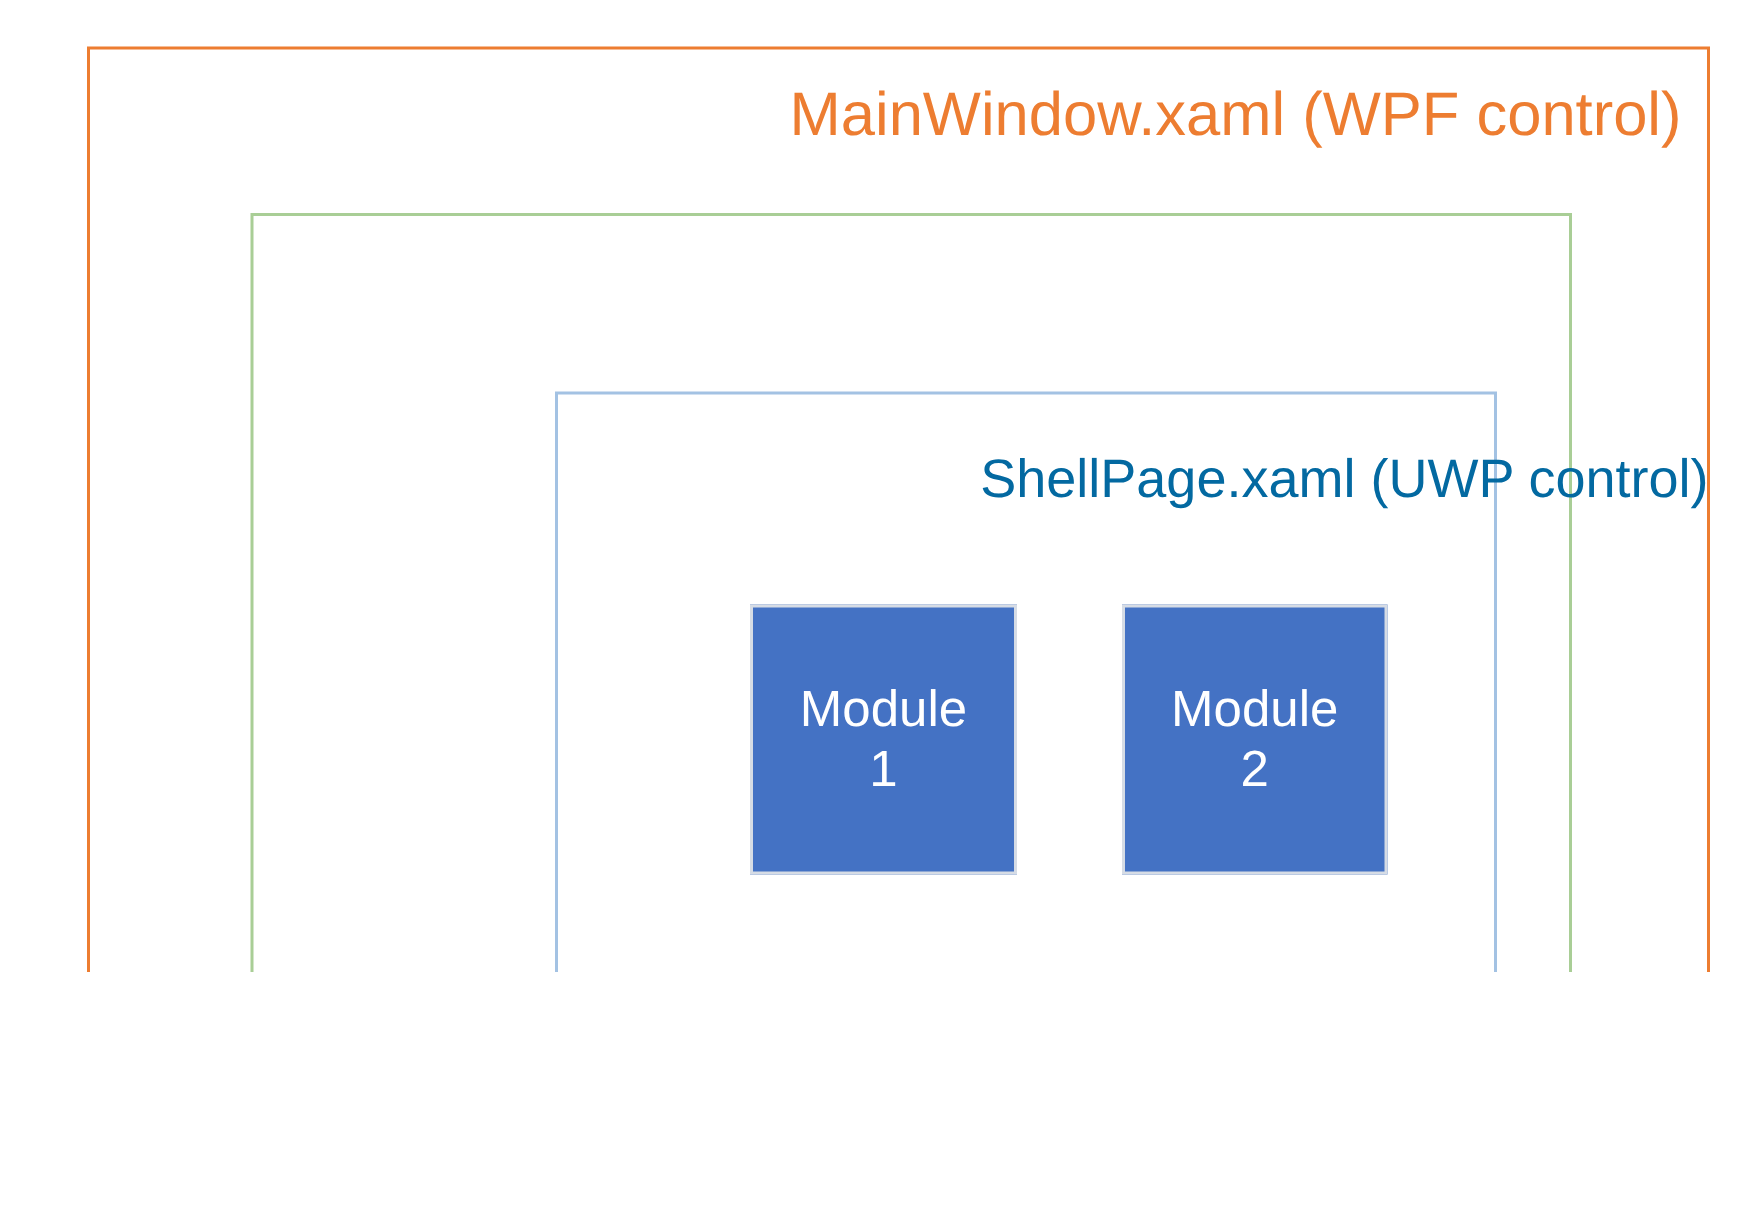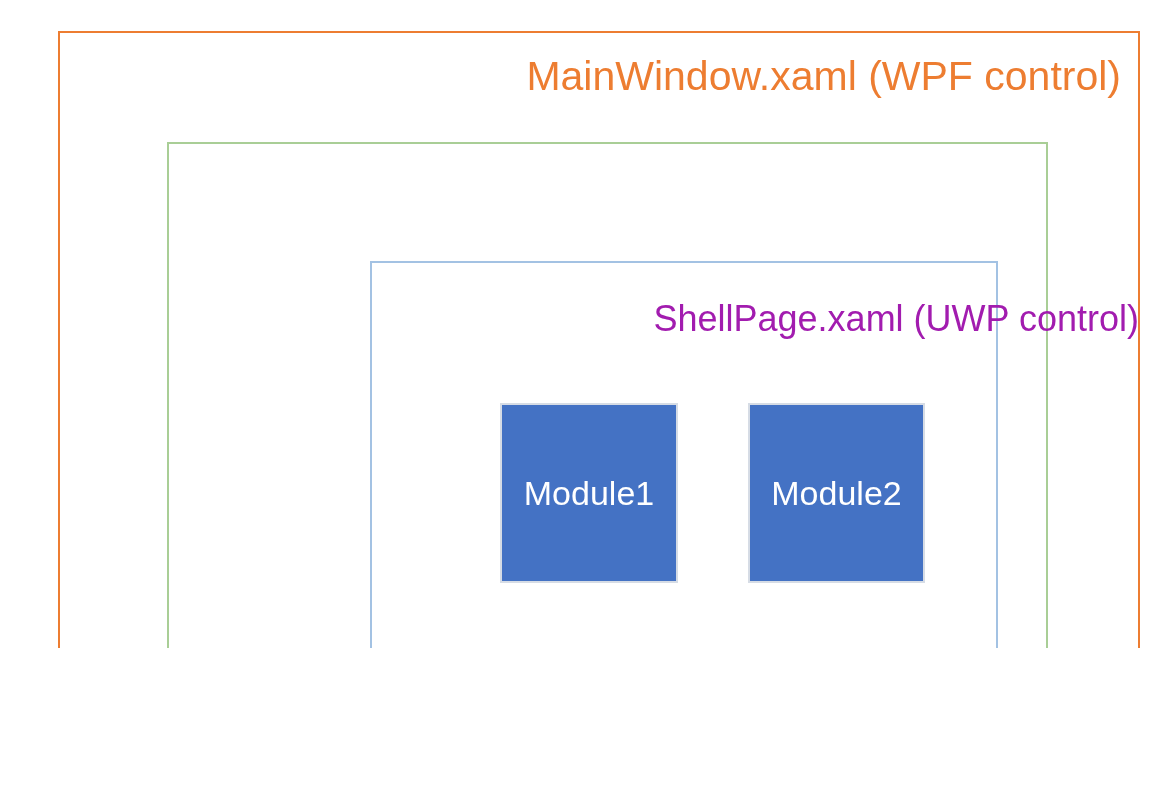--- a/index.html
+++ b/index.html
@@ -71,29 +71,29 @@
     right: 22px;
     top: 170px;
     font-size: 38px;
     color: #70AD47;
   }
 
   .layer-label.inner-label {
     right: 27px;
     top: 301px;
     font-size: 36px;
-    color: #a21caf;
+    color: #0369a1;
   }
 
   
   .module-block {
     position: absolute;
     box-sizing: border-box;
     display: flex;
-    flex-direction: row;
+    flex-direction: column;
     align-items: center;
     justify-content: center;
     background: #4472C4;
     border: 2px solid #D6DCE5;
     color: #ffffff;
     font-size: 34px;
     line-height: 1.18;
     text-align: center;
   }
 

